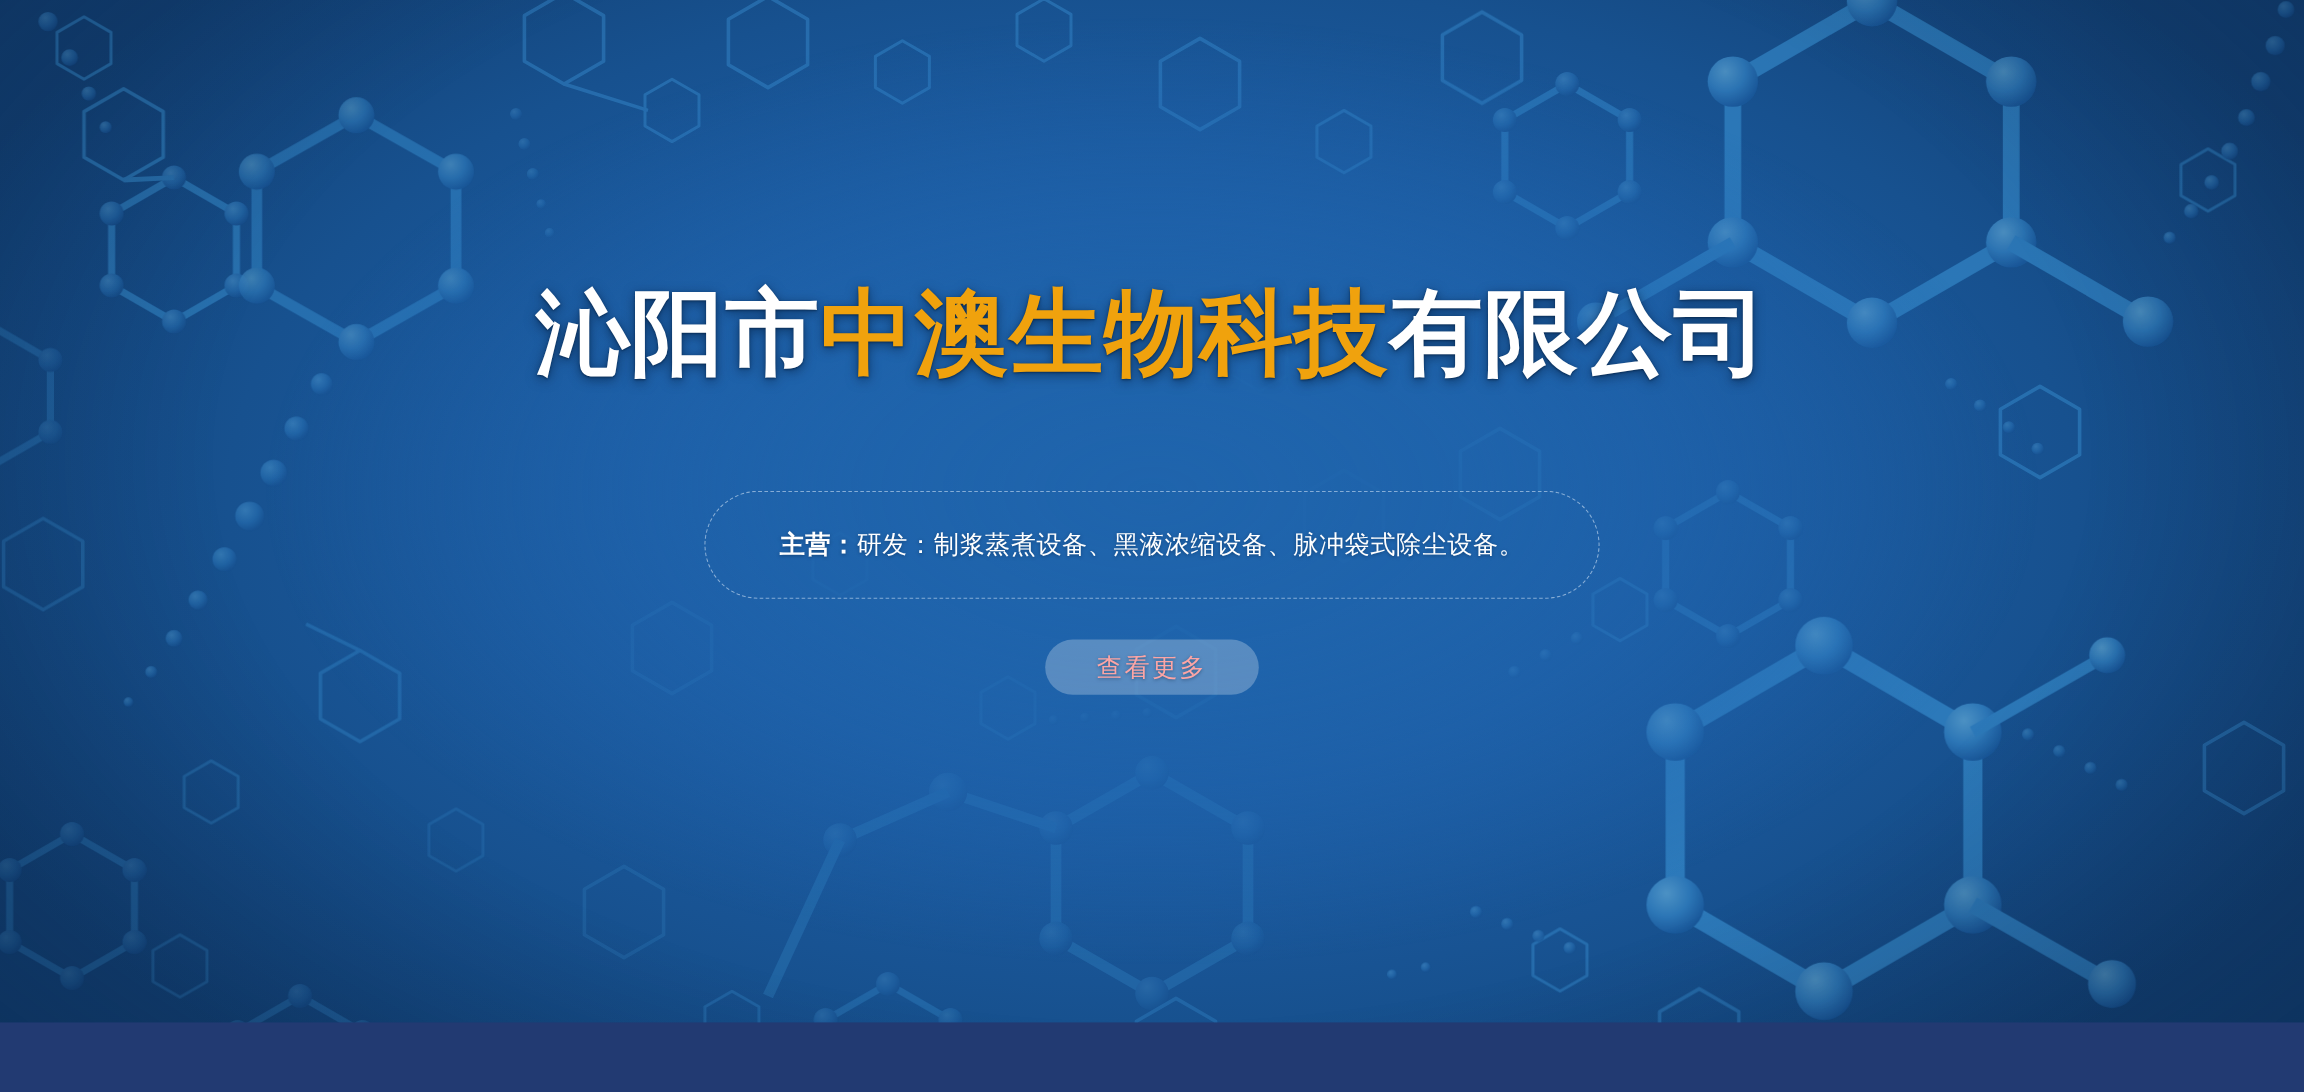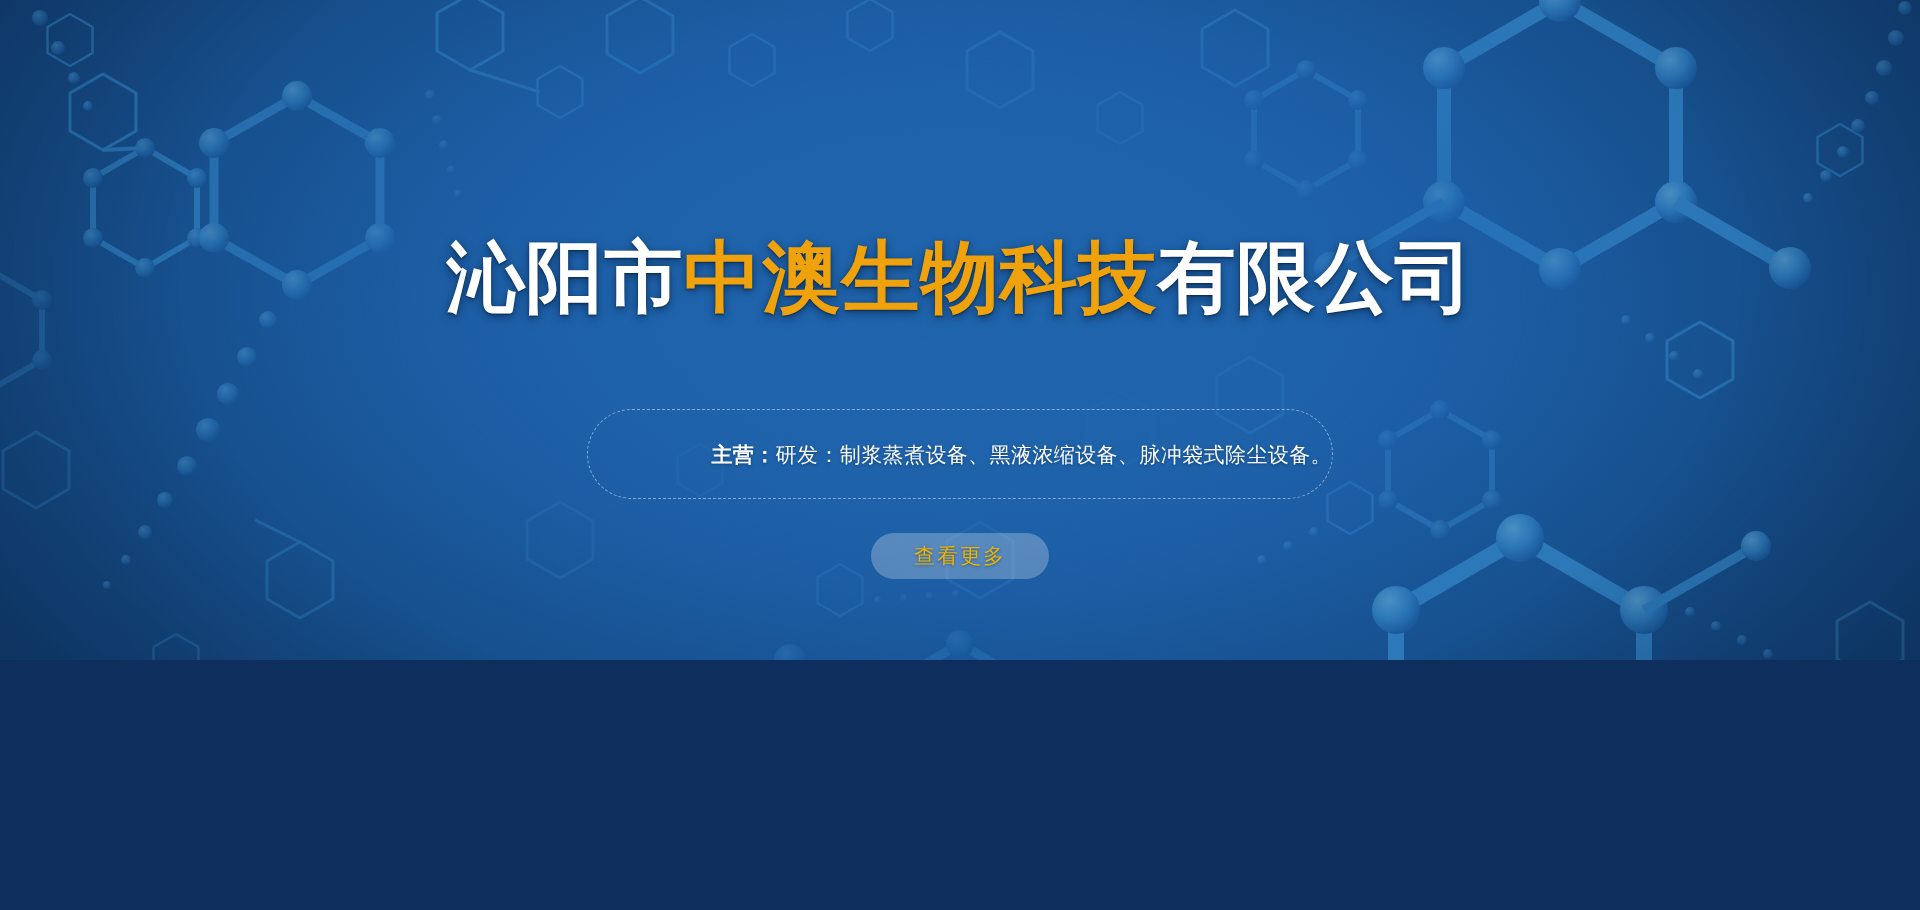--- a/index.html
+++ b/index.html
@@ -8,21 +8,21 @@
     padding: 0;
     background: #0e2f5e;
   }
   body {
     font-family: "Liberation Sans", "DejaVu Sans", sans-serif;
   }
 
   .stage {
     position: relative;
     width: 1920px;
-    height: 660px;
+    height: 910px;
     overflow: hidden;
     background: #1b5aa0;
   }
 
   
   .bg-base {
     position: absolute;
     inset: 0;
     background:
       radial-gradient(ellipse 1100px 620px at 50% 46%, #2167ad 0%, #1d5da5 38%, #17518f 70%, #123f72 100%),
@@ -83,21 +83,21 @@
 
   .tagline-box {
     margin-top: 41px;
     width: 746px;
     height: 90px;
     box-sizing: border-box;
     border: 1px dashed rgba(197,218,240,0.62);
     border-radius: 46px;
     display: flex;
     flex-direction: column;
-    align-items: flex-end;
+    align-items: center;
     justify-content: center;
   }
   .tagline-line {
     color: #ffffff;
     font-size: 21px;
     line-height: 33px;
     letter-spacing: 0.4px;
     white-space: nowrap;
     text-shadow: 0 1px 3px rgba(3,26,56,0.45);
   }
@@ -105,21 +105,21 @@
     font-weight: bold;
   }
 
   .cta-button {
     margin-top: 34px;
     width: 178px;
     height: 46px;
     border: none;
     border-radius: 23px;
     background: rgba(255,255,255,0.26);
-    color: #eab308;
+    color: #fca5a5;
     font-family: inherit;
     font-size: 21px;
     letter-spacing: 2px;
     cursor: pointer;
     display: flex;
     align-items: center;
     justify-content: center;
     text-shadow: 0 1px 3px rgba(3,26,56,0.45);
   }
 

